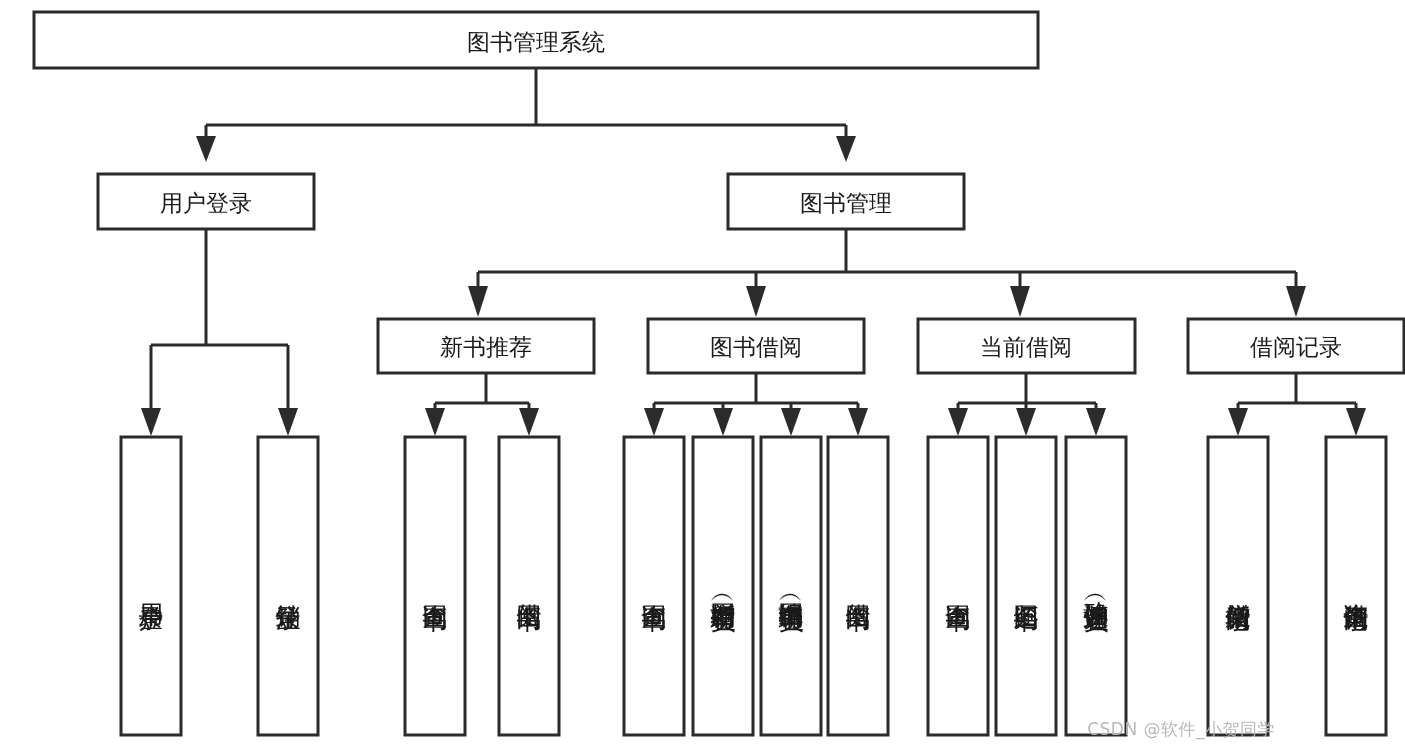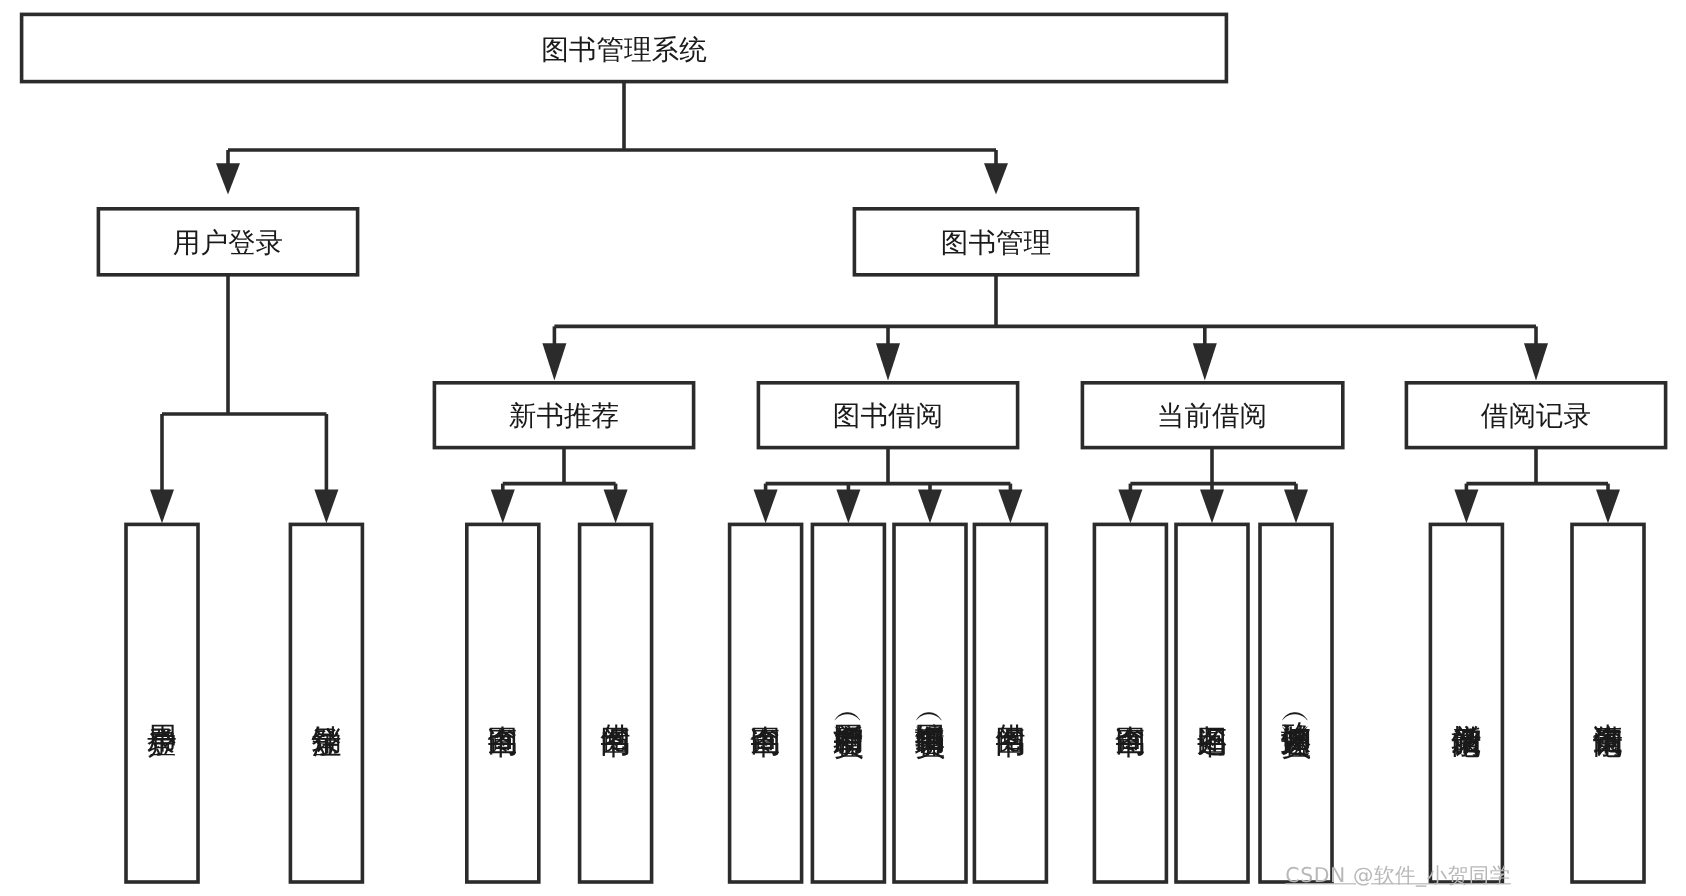--- a/index.html
+++ b/index.html
@@ -9,21 +9,21 @@
   }
   body {
     width: 1405px;
     height: 747px;
     position: relative;
     font-family: "DejaVu Sans", "Liberation Sans", sans-serif;
     overflow: hidden;
   }
   #diagram-root {
     position: absolute;
-    left: 0;
+    left: 16px;
     top: 0;
     width: 1267px;
     height: 747px;
   }
   svg.flow {
     display: block;
     width: 1405px;
     height: 747px;
   }
   .node-box {
@@ -75,21 +75,20 @@
   }
   .watermark {
     position: absolute;
     right: 8px;
     bottom: 6px;
     font-family: "DejaVu Sans", "Liberation Sans", sans-serif;
     font-size: 17px;
     color: #b8b8b8;
     white-space: nowrap;
     letter-spacing: 0.5px;
-    text-decoration: underline;
   }
 </style>
 </head>
 <body>
 
 <div id="diagram-root">
 
   <svg class="flow" viewBox="0 0 1405 747" xmlns="http://www.w3.org/2000/svg">
 
     <g>

